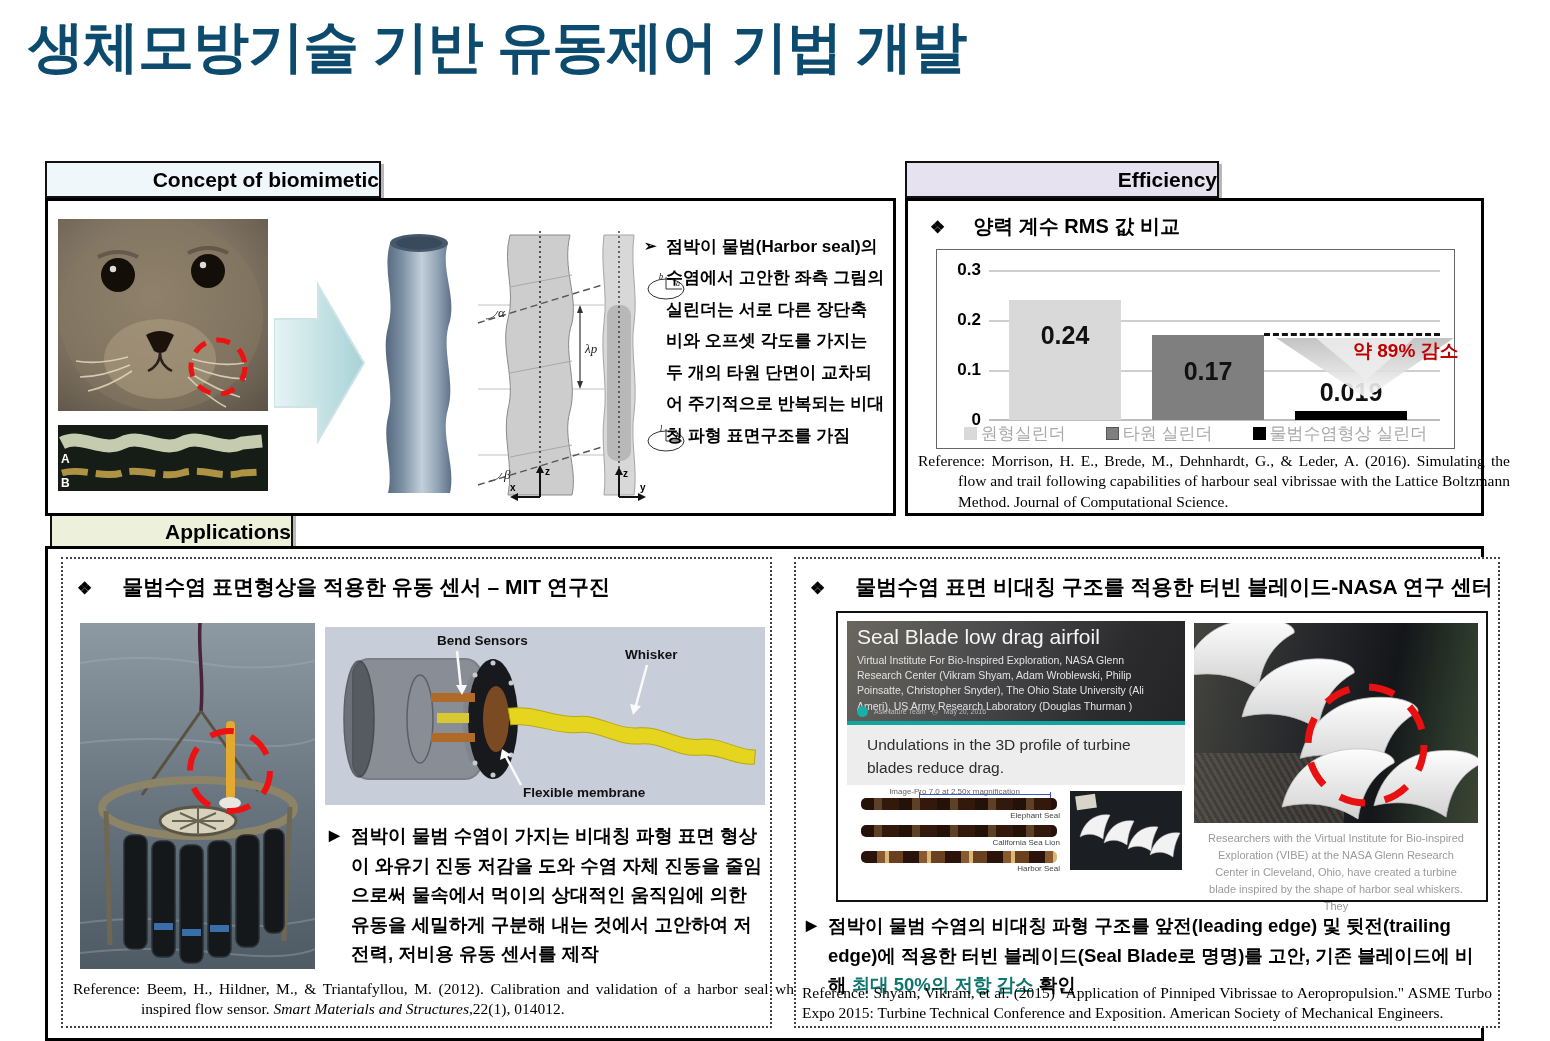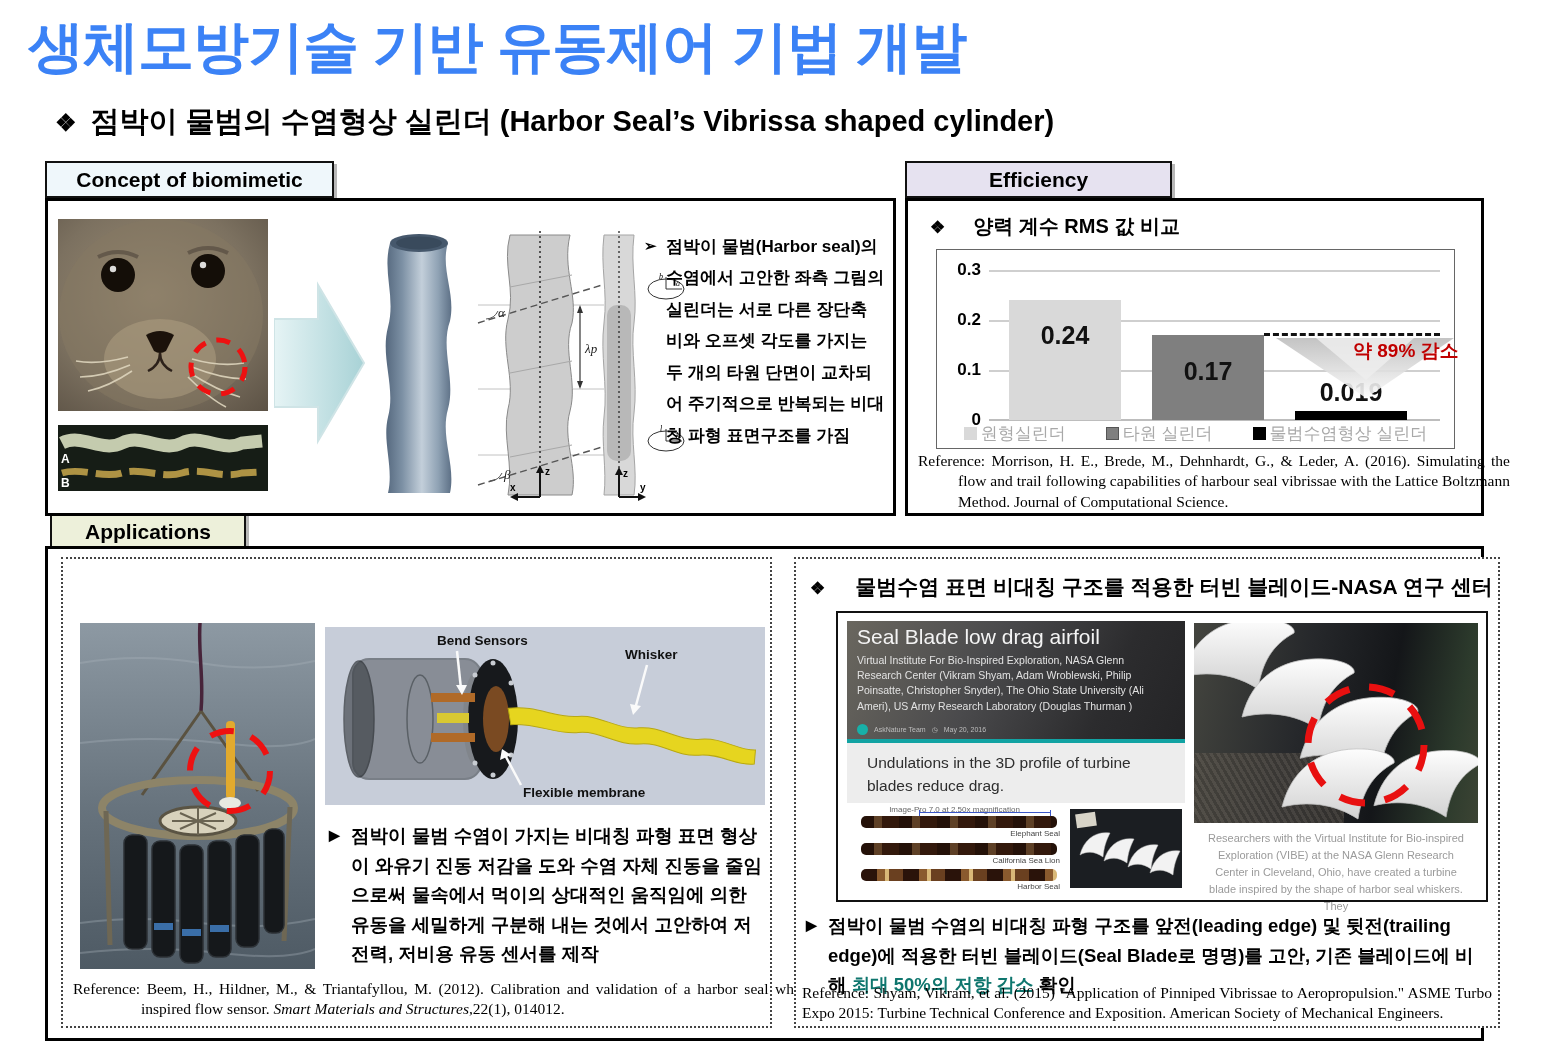--- a/index.html
+++ b/index.html
@@ -1,25 +1,25 @@
 <!DOCTYPE html>
 <html><head>
 <meta charset="utf-8">
 <style>
   html,body{margin:0;padding:0;background:#fff;}
   .page{position:relative;width:1550px;height:1041px;background:#fff;overflow:hidden;
         font-family:"Liberation Sans",sans-serif;color:#000;}
   
   .main-title{position:absolute;left:28px;top:10px;font-size:56px;font-weight:800;
-              letter-spacing:-1px;color:#3b82f6;white-space:nowrap;}
+              letter-spacing:-1px;color:#0c4a6e;white-space:nowrap;}
   .subtitle{position:absolute;left:55px;top:102px;font-size:29px;font-weight:800;white-space:nowrap;}
   .subtitle .dmk{font-size:24px;margin-right:14px;}
   
-  .tag{position:absolute;border:2px solid #111;display:flex;align-items:center;justify-content:center;
-       font-weight:800;font-size:21px;box-shadow:3px 3px 0 rgba(0,0,0,.28);}
+  .tag{position:absolute;border:2px solid #111;display:flex;align-items:center;justify-content:flex-end;
+       font-weight:800;font-size:21px;box-shadow:3px 3px 0 rgba(0,0,0,.28);padding-left:47px;}
   .tag-concept{left:45px;top:161px;width:285px;height:33px;background:#eff7fb;}
   .tag-eff{left:905px;top:161px;width:263px;height:33px;background:#e6e2f0;}
   .tag-apps{left:50px;top:513px;width:192px;height:33px;background:#edf0da;}
   
   .panel{position:absolute;border:3px solid #000;background:#fff;}
   .panel-concept{left:45px;top:198px;width:845px;height:312px;}
   .panel-eff{left:905px;top:198px;width:573px;height:312px;}
   .apps-outer{left:45px;top:546px;width:1433px;height:489px;}
   .app-box{position:absolute;border:2px dotted #444;background:#fff;}
   .app-left{left:13px;top:8px;width:707px;height:467px;}
@@ -55,21 +55,21 @@
   .ref-right{position:absolute;left:6px;top:424px;width:690px;}
   
   .app-title{position:absolute;left:14px;top:14px;font-size:21px;font-weight:800;white-space:nowrap;overflow:hidden;max-width:680px;}
   .app-title .dmk{font-size:17px;margin-right:30px;}
   .app-bullet{position:absolute;font-size:18.5px;font-weight:700;line-height:1.6;}
   .app-bullet .mk{position:absolute;left:-22px;top:3px;font-size:14px;}
   .red{color:#0f766e;}
   
   .img-frame{position:absolute;left:40px;top:52px;width:648px;height:287px;border:2px solid #111;background:#fff;}
   .wp{position:absolute;left:9px;top:8px;width:338px;height:270px;background:#fff;overflow:hidden;}
-  .wp-header{position:relative;width:100%;height:118px;
+  .wp-header{position:relative;width:100%;height:100px;
      background:linear-gradient(115deg,#6a675f 0%,#4a4a4c 40%,#2c2c2e 75%,#242426 100%);}
   .wp-headline{position:absolute;left:10px;top:4px;font-size:21px;color:#f4f4f4;font-weight:400;}
   .wp-byline{position:absolute;left:10px;top:32px;width:300px;font-size:10.5px;line-height:1.45;color:#e2e2e2;}
   .wp-meta{position:absolute;left:10px;bottom:4px;display:flex;align-items:center;gap:6px;font-size:7px;color:#bdbdbd;}
   .wp-avatar{width:11px;height:11px;border-radius:50%;background:#17b0a8;display:inline-block;}
   .wp-teal{width:100%;height:4px;background:#12a3a3;}
   .wp-sub{width:100%;height:60px;background:#ededed;box-sizing:border-box;padding:8px 20px;
           font-size:15.5px;color:#2e2e2e;line-height:1.5;}
   .wp-body{position:relative;width:100%;height:88px;background:#fff;}
   .wp-mag{position:absolute;left:0;top:2px;width:215px;text-align:center;font-size:8px;color:#666;}
@@ -93,23 +93,20 @@
   
   svg text{font-family:"Liberation Sans",sans-serif;}
   .ser{font-family:"Liberation Serif",serif;font-style:italic;}
 </style>
 </head>
 <body>
 
 <div class="page">
 
   <div class="main-title">생체모방기술 기반 유동제어 기법 개발</div>
-  <div class="subtitle">
-    <span class="dmk">❖</span><span>점박이 물범의 수염형상 실린더 (Harbor Seal’s Vibrissa shaped cylinder)</span>
-  </div>
 
   <div class="tag tag-concept">
       <span>Concept of biomimetic</span>
     </div>
   <div class="tag tag-eff">
       <span>Efficiency</span>
     </div>
   <div class="tag tag-apps">
       <span>Applications</span>
     </div>
@@ -298,20 +295,23 @@
         </span>
       </div>
     </div>
 
     <div class="ref ref-eff">Reference: Morrison, H. E., Brede, M., Dehnhardt, G., &amp; Leder, A. (2016). Simulating the flow and trail following capabilities of harbour seal vibrissae with the Lattice Boltzmann Method. Journal of Computational Science.</div>
   </div>
 
   <div class="panel apps-outer">
 
     <div class="app-box app-left">
+      <div class="app-title">
+        <span class="dmk">❖</span><span>물범수염 표면형상을 적용한 유동 센서 – MIT 연구진</span>
+      </div>
 
       <svg class="abs" style="left:17px;top:64px;" width="235" height="346" viewBox="0 0 235 346">
         <defs>
             <linearGradient id="waterg" x1="0" y1="0" x2="0" y2="1">
           <stop offset="0%" stop-color="#8d99a3"></stop>
               <stop offset="55%" stop-color="#66727c"></stop>
               <stop offset="100%" stop-color="#4e5a64"></stop>
         </linearGradient>
           </defs>
         <rect width="235" height="346" fill="url(#waterg)"></rect>

